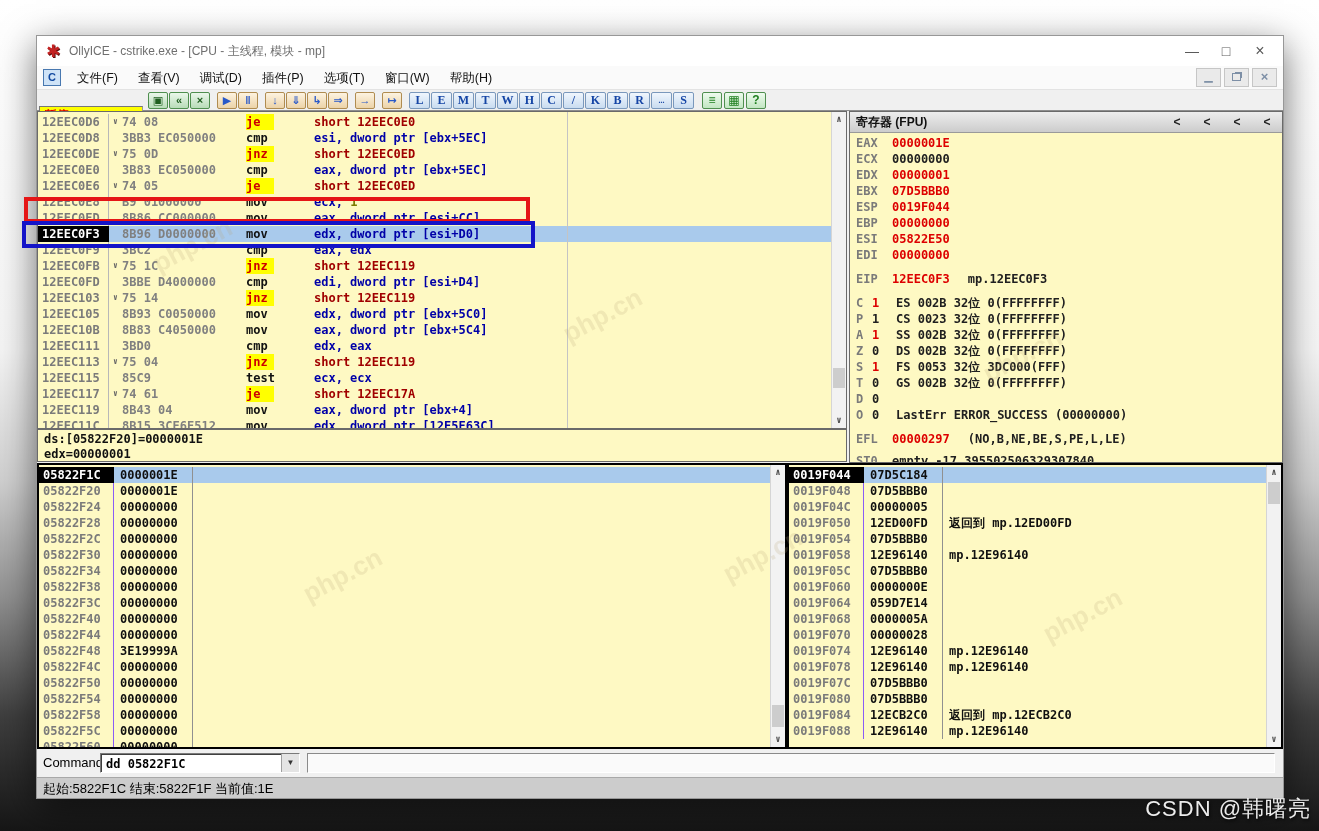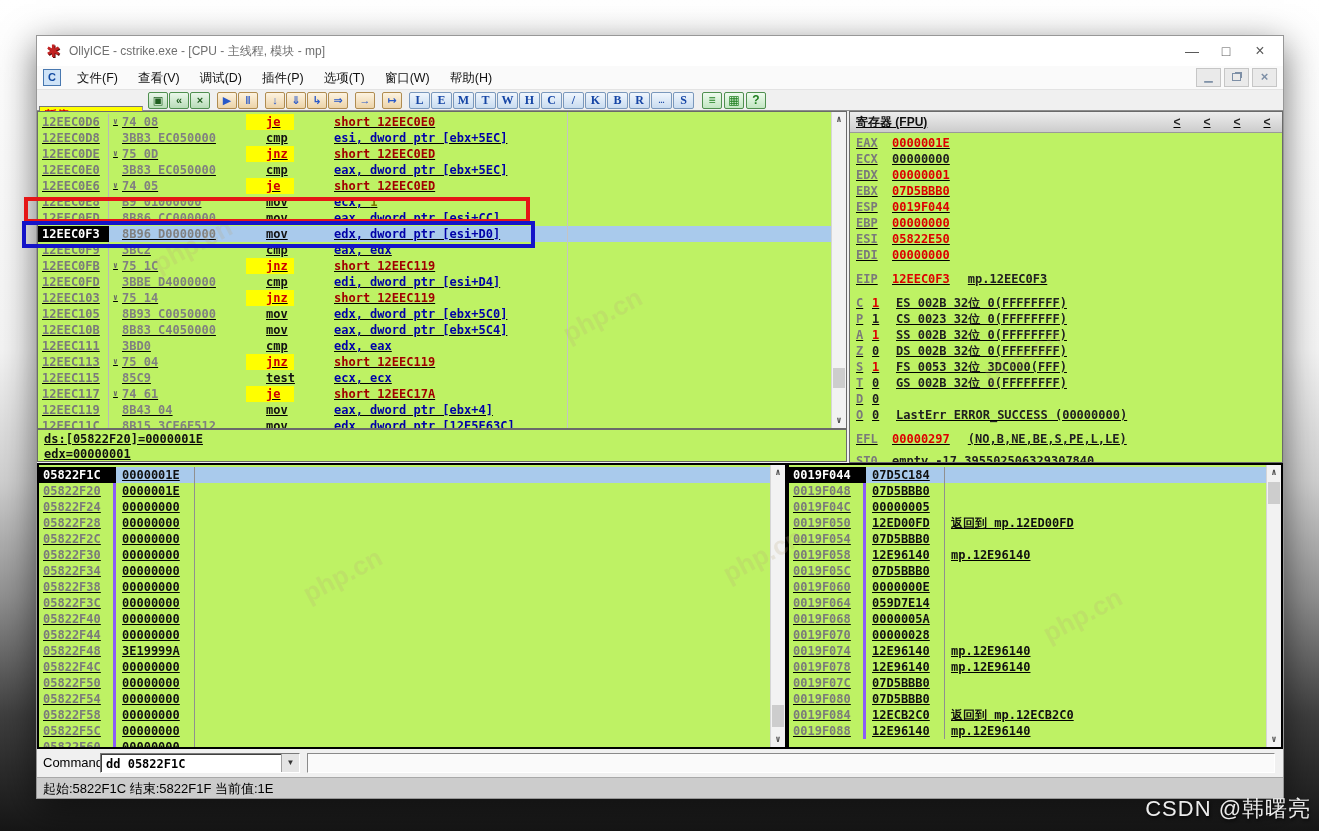--- a/index.html
+++ b/index.html
@@ -35,34 +35,34 @@
   .tbb.g{background:linear-gradient(#eaf7ea,#b9dcb9);border-color:#4f8f4f;color:#205f20;}
   .tbb.t{background:linear-gradient(#fdf3e0,#ecd3a8);border-color:#b08c50;color:#2858c8;}
   .letters{display:flex;gap:1px;margin-right:8px;}
   .lb{width:21px;height:17px;border:1px solid #7a98bc;border-radius:2px;box-sizing:border-box;
     background:linear-gradient(#f0f6fd,#c9dcf0);color:#1545a5;font-weight:bold;font-size:12px;
     font-family:"Liberation Serif","DejaVu Serif",serif;text-align:center;line-height:15px;}
   .utils{display:flex;gap:2px;}
   .ub{width:20px;height:17px;border:1px solid #4f8f4f;border-radius:2px;box-sizing:border-box;
     background:linear-gradient(#eefbee,#c2e6c2);color:#1f7f1f;font-weight:bold;font-size:12px;text-align:center;line-height:15px;}
   
-  .pane{position:absolute;background:#bef264;box-sizing:border-box;text-decoration:underline;}
+  .pane{position:absolute;background:#fef9c3;box-sizing:border-box;}
   #disasm{left:0;top:75px;width:810px;height:318px;border:1px solid #6a6a6a;overflow:hidden;}
   #info{left:0;top:393px;width:810px;height:33px;border:1px solid #6a6a6a;padding:2px 0 0 6px;}
   #regs{left:812px;top:75px;width:434px;height:352px;border:1px solid #6a6a6a;overflow:hidden;}
   #dump{left:0;top:427px;width:750px;height:286px;border:2px solid #000;overflow:hidden;}
   #stack{left:750px;top:427px;width:496px;height:286px;border:2px solid #000;overflow:hidden;}
   
   .drow{display:flex;height:16px;line-height:16px;white-space:pre;}
   .drow.sel{background:#a9caec;}
   .daddr{width:66px;padding-left:4px;color:#7a7a7a;border-right:1px solid #b8b8b8;flex:none;}
   .daddr.addrsel{background:#000;color:#fff;border-right-color:#000;}
   .dmark{width:13px;text-align:center;color:#666;font-size:8px;flex:none;}
   .dhex{width:124px;color:#808080;flex:none;}
-  .dcmd{width:68px;color:#111;flex:none;padding-left:20px;}
+  .dcmd{width:68px;color:#111;flex:none;}
   .dcmd.jmp{color:#cc0000;background:#ffff00;width:auto;min-width:26px;padding-right:2px;margin-right:40px;}
   .dcmd.jmp + .dop{margin-left:0;}
   .dop .op-b{color:#0000a8;}
   .dop .op-r{color:#a00000;}
   .dop .op-o{color:#7a7a00;}
   .cdivider{position:absolute;left:529px;top:0;bottom:0;width:1px;background:#c4c4c4;}
   
   .sb{position:absolute;top:0;bottom:0;width:15px;background:#f2f2f2;border-left:1px solid #d5d5d5;box-sizing:border-box;}
   .sb .ar{position:absolute;left:0;width:14px;height:15px;text-align:center;font-size:9px;color:#505050;line-height:15px;}
   .sb .ar.up{top:0;} .sb .ar.dn{bottom:0;}
@@ -79,21 +79,21 @@
   .rgap{height:8px;} .rgap6{height:6px;}
   .rname{color:#7a7a7a;width:36px;flex:none;}
   .rval.red{color:#dd0000;} .rval.blk{color:#202020;}
   .rcom{color:#202020;margin-left:18px;}
   .fl{color:#7a7a7a;width:16px;flex:none;}
   .fv{width:24px;flex:none;color:#202020;} .fv.red{color:#dd0000;}
   .fseg{color:#202020;}
   
   .xrow{display:flex;height:16px;line-height:16px;white-space:pre;}
   .xrow.sel{background:#a9caec;}
-  .xaddr{width:70px;padding-left:4px;color:#7a7a7a;border-right:3px solid #8b5cf6;flex:none;}
+  .xaddr{width:70px;padding-left:4px;color:#7a7a7a;border-right:1px solid #8b5cf6;flex:none;}
   .xrow.sel .xaddr{background:#000;color:#fff;border-right-color:#000;}
   .xval{width:72px;padding-left:6px;color:#101010;border-right:1px solid #909090;flex:none;}
   .xcom{padding-left:6px;color:#101010;}
   #dump-rows,#stack-rows,#disasm-rows{padding-top:2px;}
   
   #cmdbar{position:absolute;left:0;top:713px;width:1246px;height:28px;background:#f0f0f0;}
   .cmdlabel{position:absolute;left:6px;top:0;height:28px;line-height:28px;font-size:13px;color:#000;}
   .combo{position:absolute;left:63px;top:4px;width:200px;height:20px;background:#fff;box-sizing:border-box;
     border:1px solid #7a7a7a;border-bottom-color:#fff;border-right-color:#fff;box-shadow:inset 1px 1px 0 #404040;}
   .combo input{position:absolute;left:3px;top:1px;width:172px;height:16px;border:none;outline:none;

